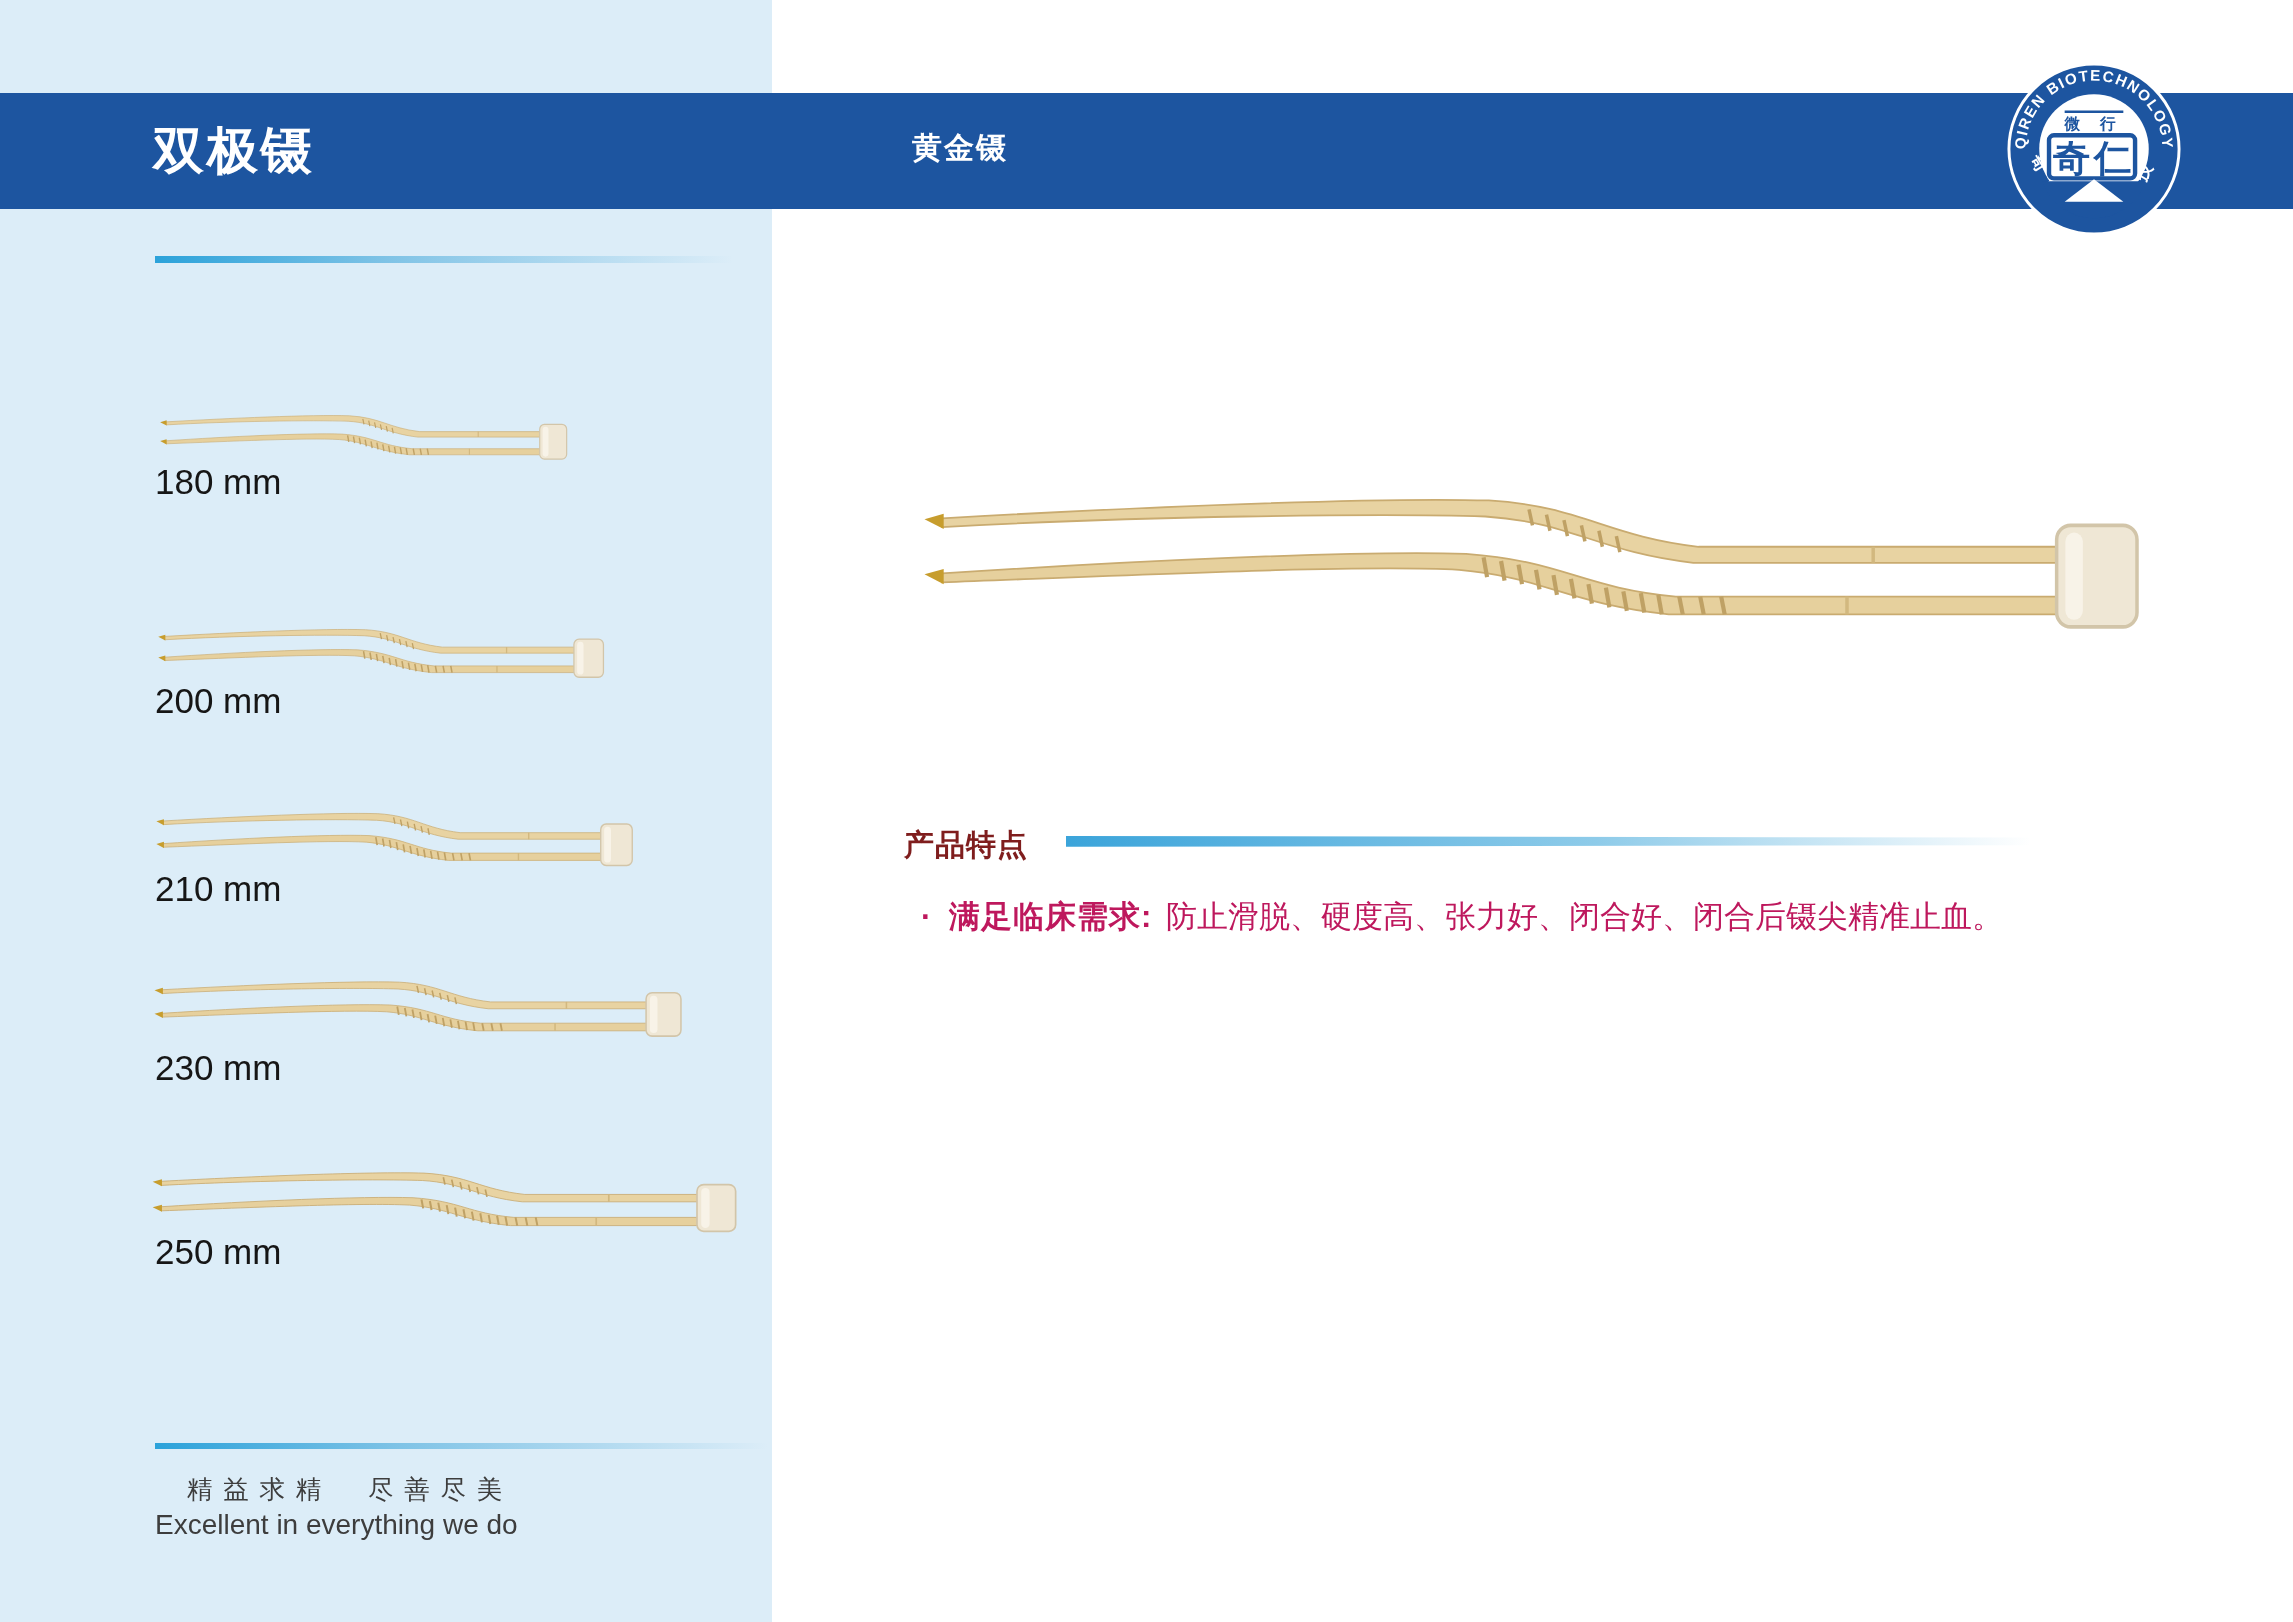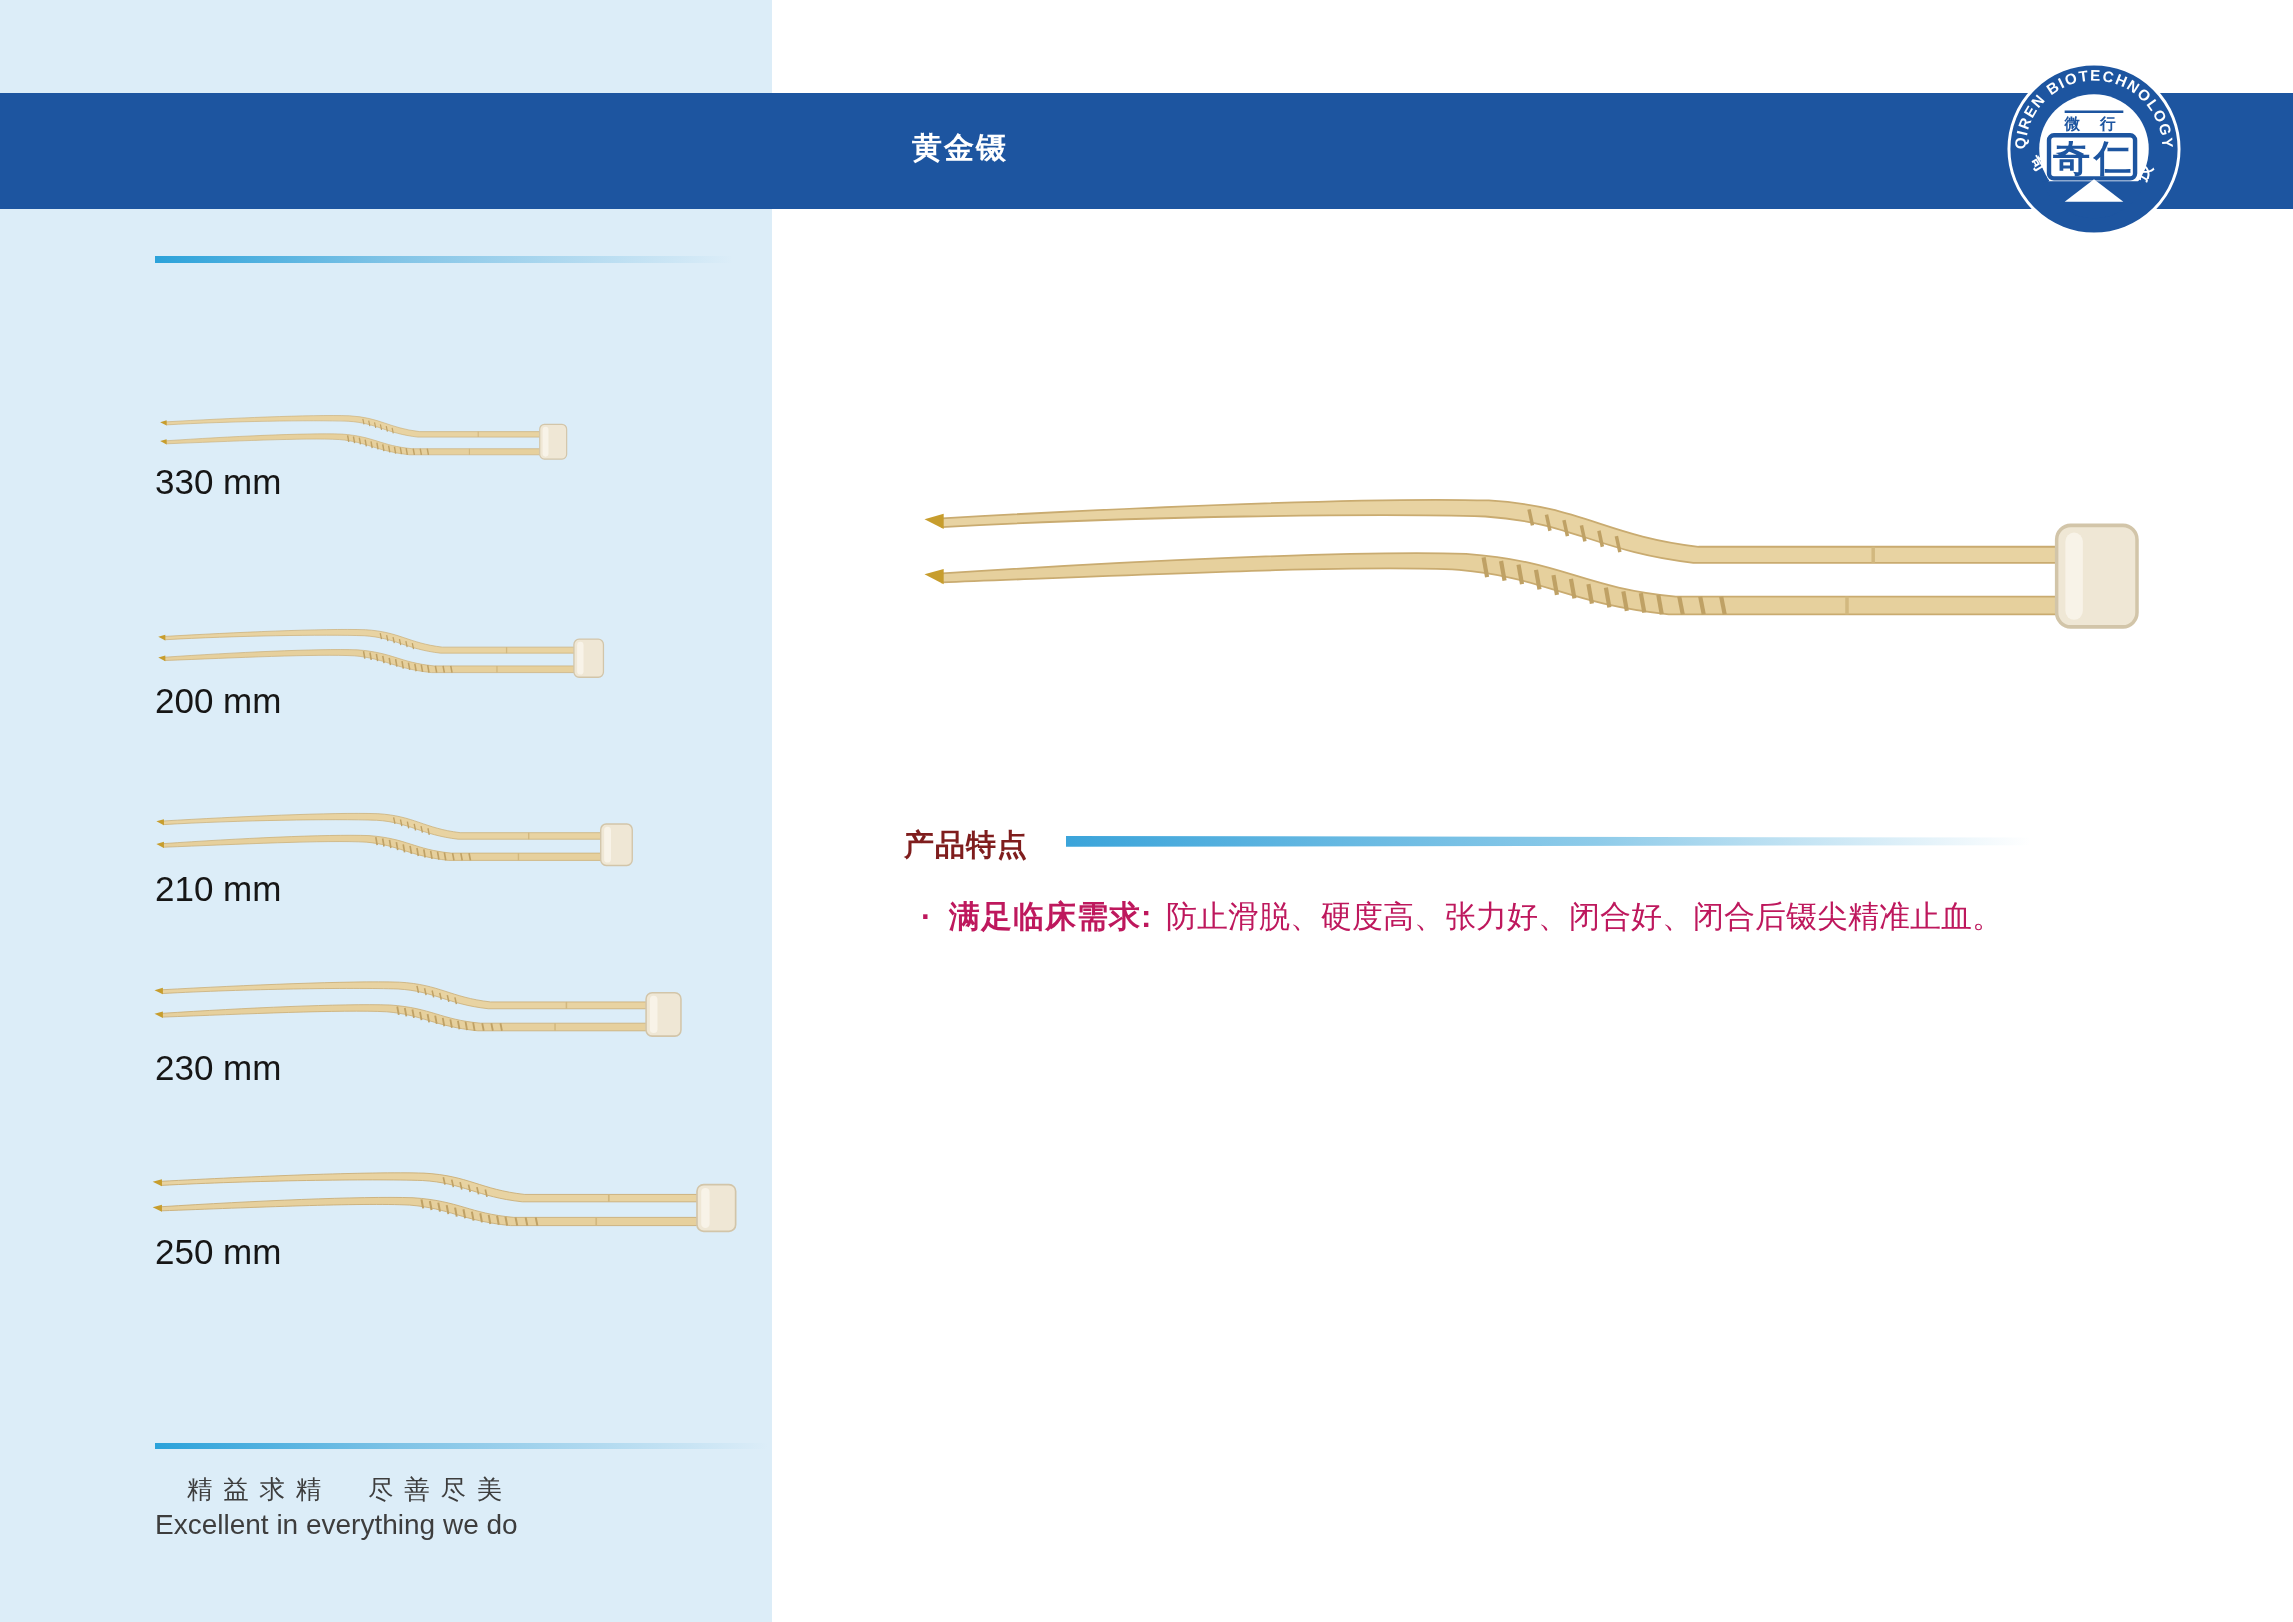--- a/index.html
+++ b/index.html
@@ -115,20 +115,21 @@
       <rect x="655" y="34" width="10" height="49" rx="5" fill="#f8f3e8"></rect>
     </g>
   </defs>
 </svg>
 
 <div id="canvas">
 
   <div class="sidebar"></div>
 
   <div class="header-bar">
+    <div class="page-title">双极镊</div>
     <div class="page-subtitle">黄金镊</div>
   </div>
 
   <svg class="logo" viewBox="0 0 180 180">
     <circle cx="90" cy="90" r="87" fill="#1d55a0" stroke="#ffffff" stroke-width="3"></circle>
     <circle cx="90" cy="90" r="56" fill="#ffffff"></circle>
     <defs>
       <path id="logo-arc-top" d="M 20 90 A 70 70 0 0 1 160 90" fill="none"></path>
       <path id="logo-arc-bottom" d="M 26 100 A 68 68 0 0 0 154 100" fill="none"></path>
     </defs>
@@ -144,21 +145,21 @@
     <text x="90" y="112" text-anchor="middle" fill="#1d55a0" font-size="38" font-weight="bold" letter-spacing="4">奇仁</text>
     <path d="M 37 123 L 143 123 A 56 56 0 0 1 37 123 Z" fill="#1d55a0"></path>
     <polygon points="60,144 90,121 120,144" fill="#ffffff"></polygon>
   </svg>
 
   <div class="divider divider-top"></div>
 
   <svg class="forceps f180" viewBox="0 0 700 100" preserveAspectRatio="none">
       <use href="#forceps-shape"></use>
     </svg>
-  <div class="size-label l180">330 mm</div>
+  <div class="size-label l180">180 mm</div>
 
   <svg class="forceps f200" viewBox="0 0 700 100" preserveAspectRatio="none">
       <use href="#forceps-shape"></use>
     </svg>
   <div class="size-label l200">200 mm</div>
 
   <svg class="forceps f210" viewBox="0 0 700 100" preserveAspectRatio="none">
       <use href="#forceps-shape"></use>
     </svg>
   <div class="size-label l210">210 mm</div>

